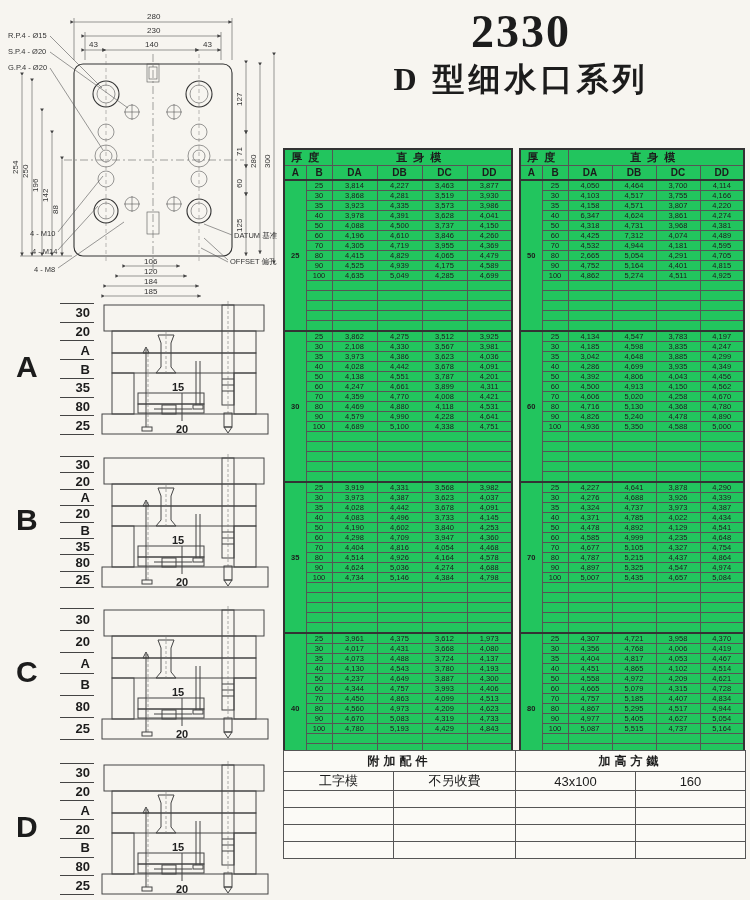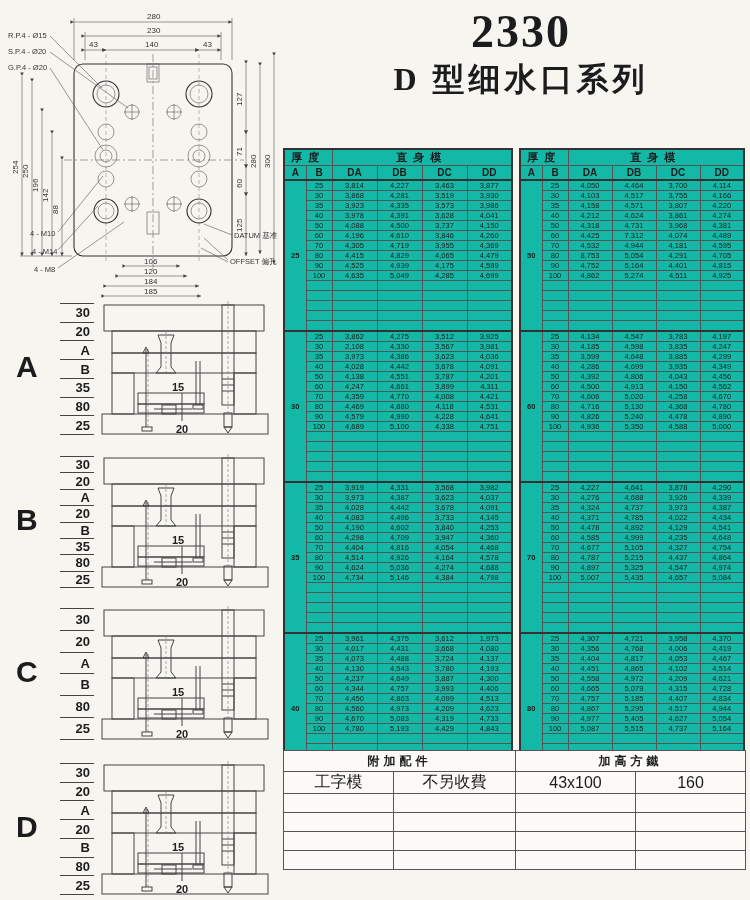--- a/index.html
+++ b/index.html
@@ -15,21 +15,21 @@
   #drawing{position:absolute;left:6px;top:6px;}
   #drawing text{font-family:"Liberation Sans",sans-serif;fill:#333;}
   .dimtxt{font-size:8px;}
   .lbltxt{font-size:7.5px;}
   .thin{stroke:#555;stroke-width:.6;fill:none;}
   .med{stroke:#333;stroke-width:1.1;fill:none;}
   .ctr{stroke:#666;stroke-width:.6;fill:none;stroke-dasharray:8 3 2 3;}
   .dsh{stroke:#777;stroke-width:.5;fill:none;stroke-dasharray:4 3;}
 
   
-  .price-table{position:absolute;border-collapse:collapse;table-layout:fixed;background:#14b8a6;}
+  .price-table{position:absolute;border-collapse:collapse;table-layout:fixed;background:#22c55e;}
   #price-table-left{left:283px;top:148px;width:230px;}
   #price-table-right{left:519px;top:148px;width:226px;}
   .price-table th,.price-table td{border:1px solid #555;padding:0;text-align:center;overflow:hidden;white-space:nowrap;}
   .price-table{border:2px solid #333;}
   .hdr-cn{font-family:"Liberation Serif",serif;font-size:11px;font-weight:bold;letter-spacing:6px;height:13px;}
   .hdr-col{font-size:10px;font-weight:bold;height:13px;}
   .price-table td{font-size:7.5px;height:9px;line-height:9px;}
   .a-cell{font-size:8.5px;font-weight:bold;}
   tbody.block{border-top:2px solid #333;}
 
@@ -41,21 +41,21 @@
   .stack-item:first-child{border-top:1px solid #444;}
   .sketch{position:absolute;left:92px;top:6px;}
   .sketch .s{stroke:#444;stroke-width:1;fill:none;}
   .sketch .sd{stroke:#777;stroke-width:.6;fill:none;stroke-dasharray:3 2;}
   .sketch text{font-size:11px;font-weight:bold;fill:#222;font-family:"Liberation Sans",sans-serif;}
 
   
   #bottom-table{position:absolute;left:283px;top:750px;width:462px;border-collapse:collapse;table-layout:fixed;background:#fbfaf6;border:1.5px solid #333;}
   #bottom-table th,#bottom-table td{border:1px solid #555;text-align:center;padding:0;}
   #bottom-table th{font-family:"Liberation Serif",serif;font-size:12px;font-weight:bold;letter-spacing:4px;height:20px;}
-  #bottom-table td{font-size:16px;height:16px;font-family:"Liberation Serif",serif;}
+  #bottom-table td{font-size:13px;height:16px;font-family:"Liberation Serif",serif;}
   #bottom-table td.num{font-family:"Liberation Sans",sans-serif;}
   #bottom-table tr.empty td{height:12px;}
 </style>
 </head>
 <body>
 
 <div id="page">
 
   <div id="title-block">
     <div id="title-number">2330</div>
@@ -692,21 +692,21 @@
         </tr>
         <tr>
           <td>35</td>
           <td>4,158</td>
           <td>4,571</td>
           <td>3,807</td>
           <td>4,220</td>
         </tr>
         <tr>
           <td>40</td>
-          <td>4,212</td>
+          <td>6,347</td>
           <td>4,624</td>
           <td>3,861</td>
           <td>4,274</td>
         </tr>
         <tr>
           <td>50</td>
           <td>4,318</td>
           <td>4,731</td>
           <td>3,968</td>
           <td>4,381</td>
@@ -720,21 +720,21 @@
         </tr>
         <tr>
           <td>70</td>
           <td>4,532</td>
           <td>4,944</td>
           <td>4,181</td>
           <td>4,595</td>
         </tr>
         <tr>
           <td>80</td>
-          <td>8,753</td>
+          <td>2,665</td>
           <td>5,054</td>
           <td>4,291</td>
           <td>4,705</td>
         </tr>
         <tr>
           <td>90</td>
           <td>4,752</td>
           <td>5,164</td>
           <td>4,401</td>
           <td>4,815</td>
@@ -793,21 +793,21 @@
         </tr>
         <tr>
           <td>30</td>
           <td>4,185</td>
           <td>4,598</td>
           <td>3,835</td>
           <td>4,247</td>
         </tr>
         <tr>
           <td>35</td>
-          <td>3,599</td>
+          <td>3,042</td>
           <td>4,648</td>
           <td>3,885</td>
           <td>4,299</td>
         </tr>
         <tr>
           <td>40</td>
           <td>4,286</td>
           <td>4,699</td>
           <td>3,935</td>
           <td>4,349</td>

